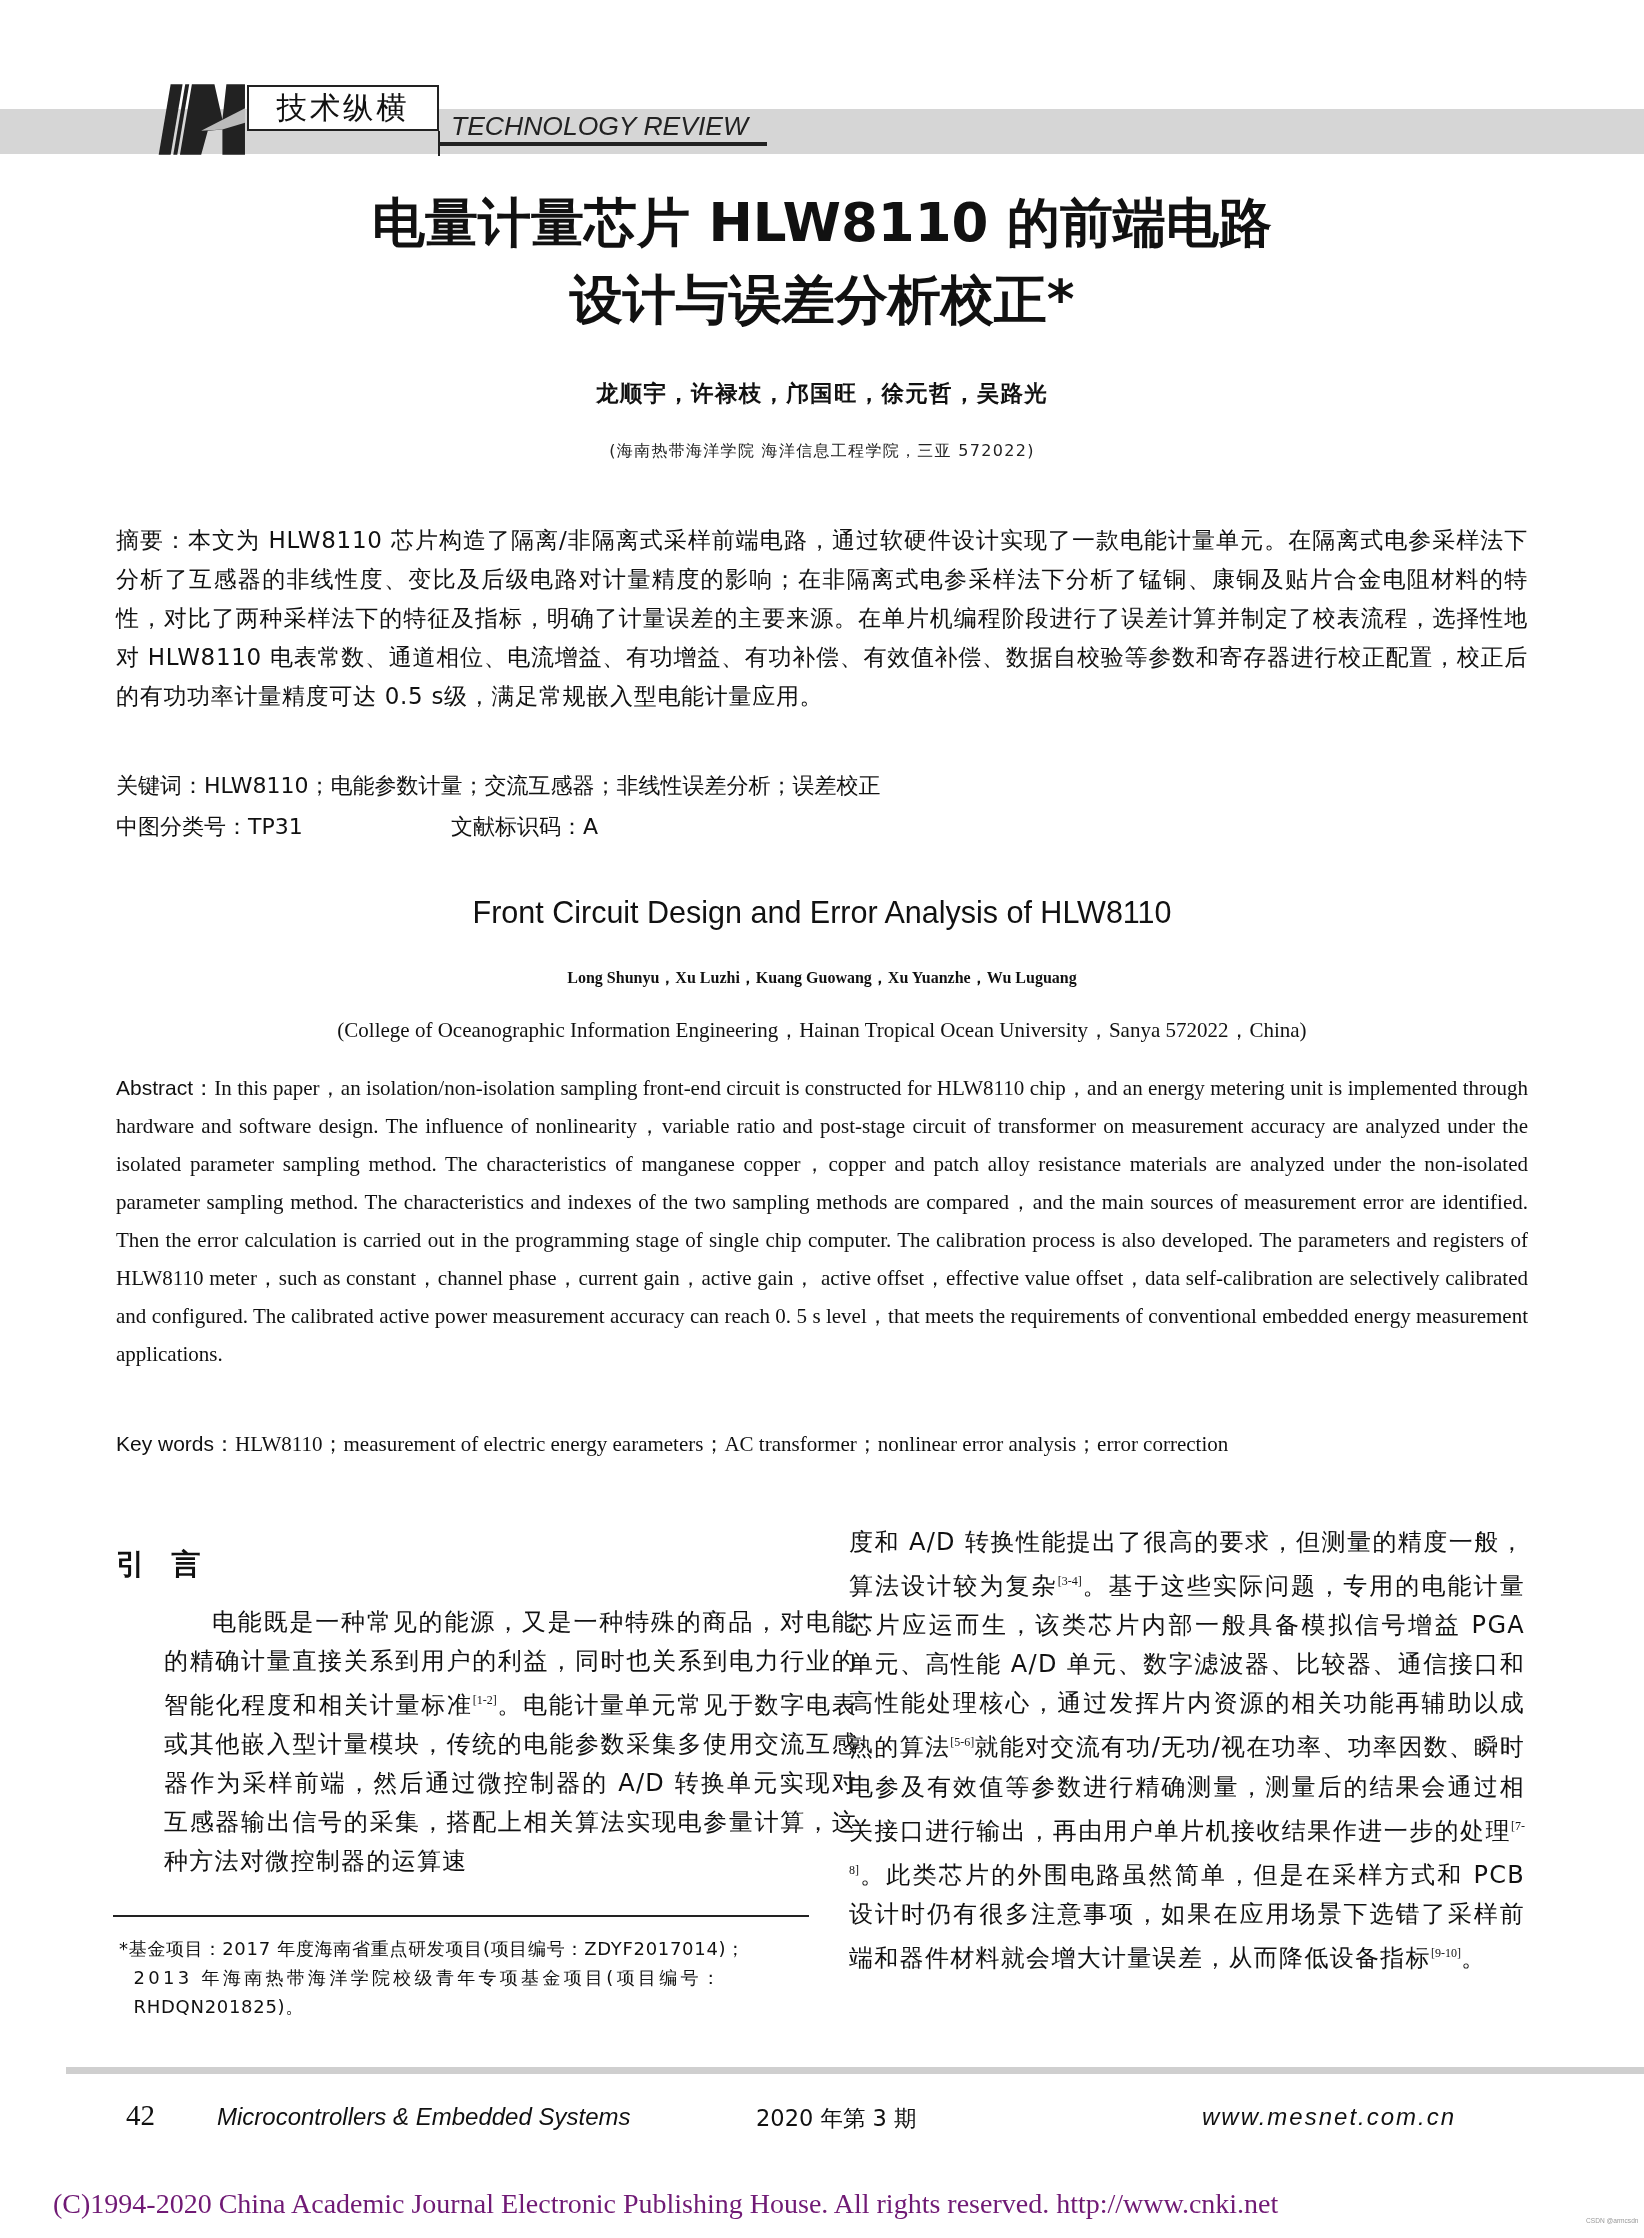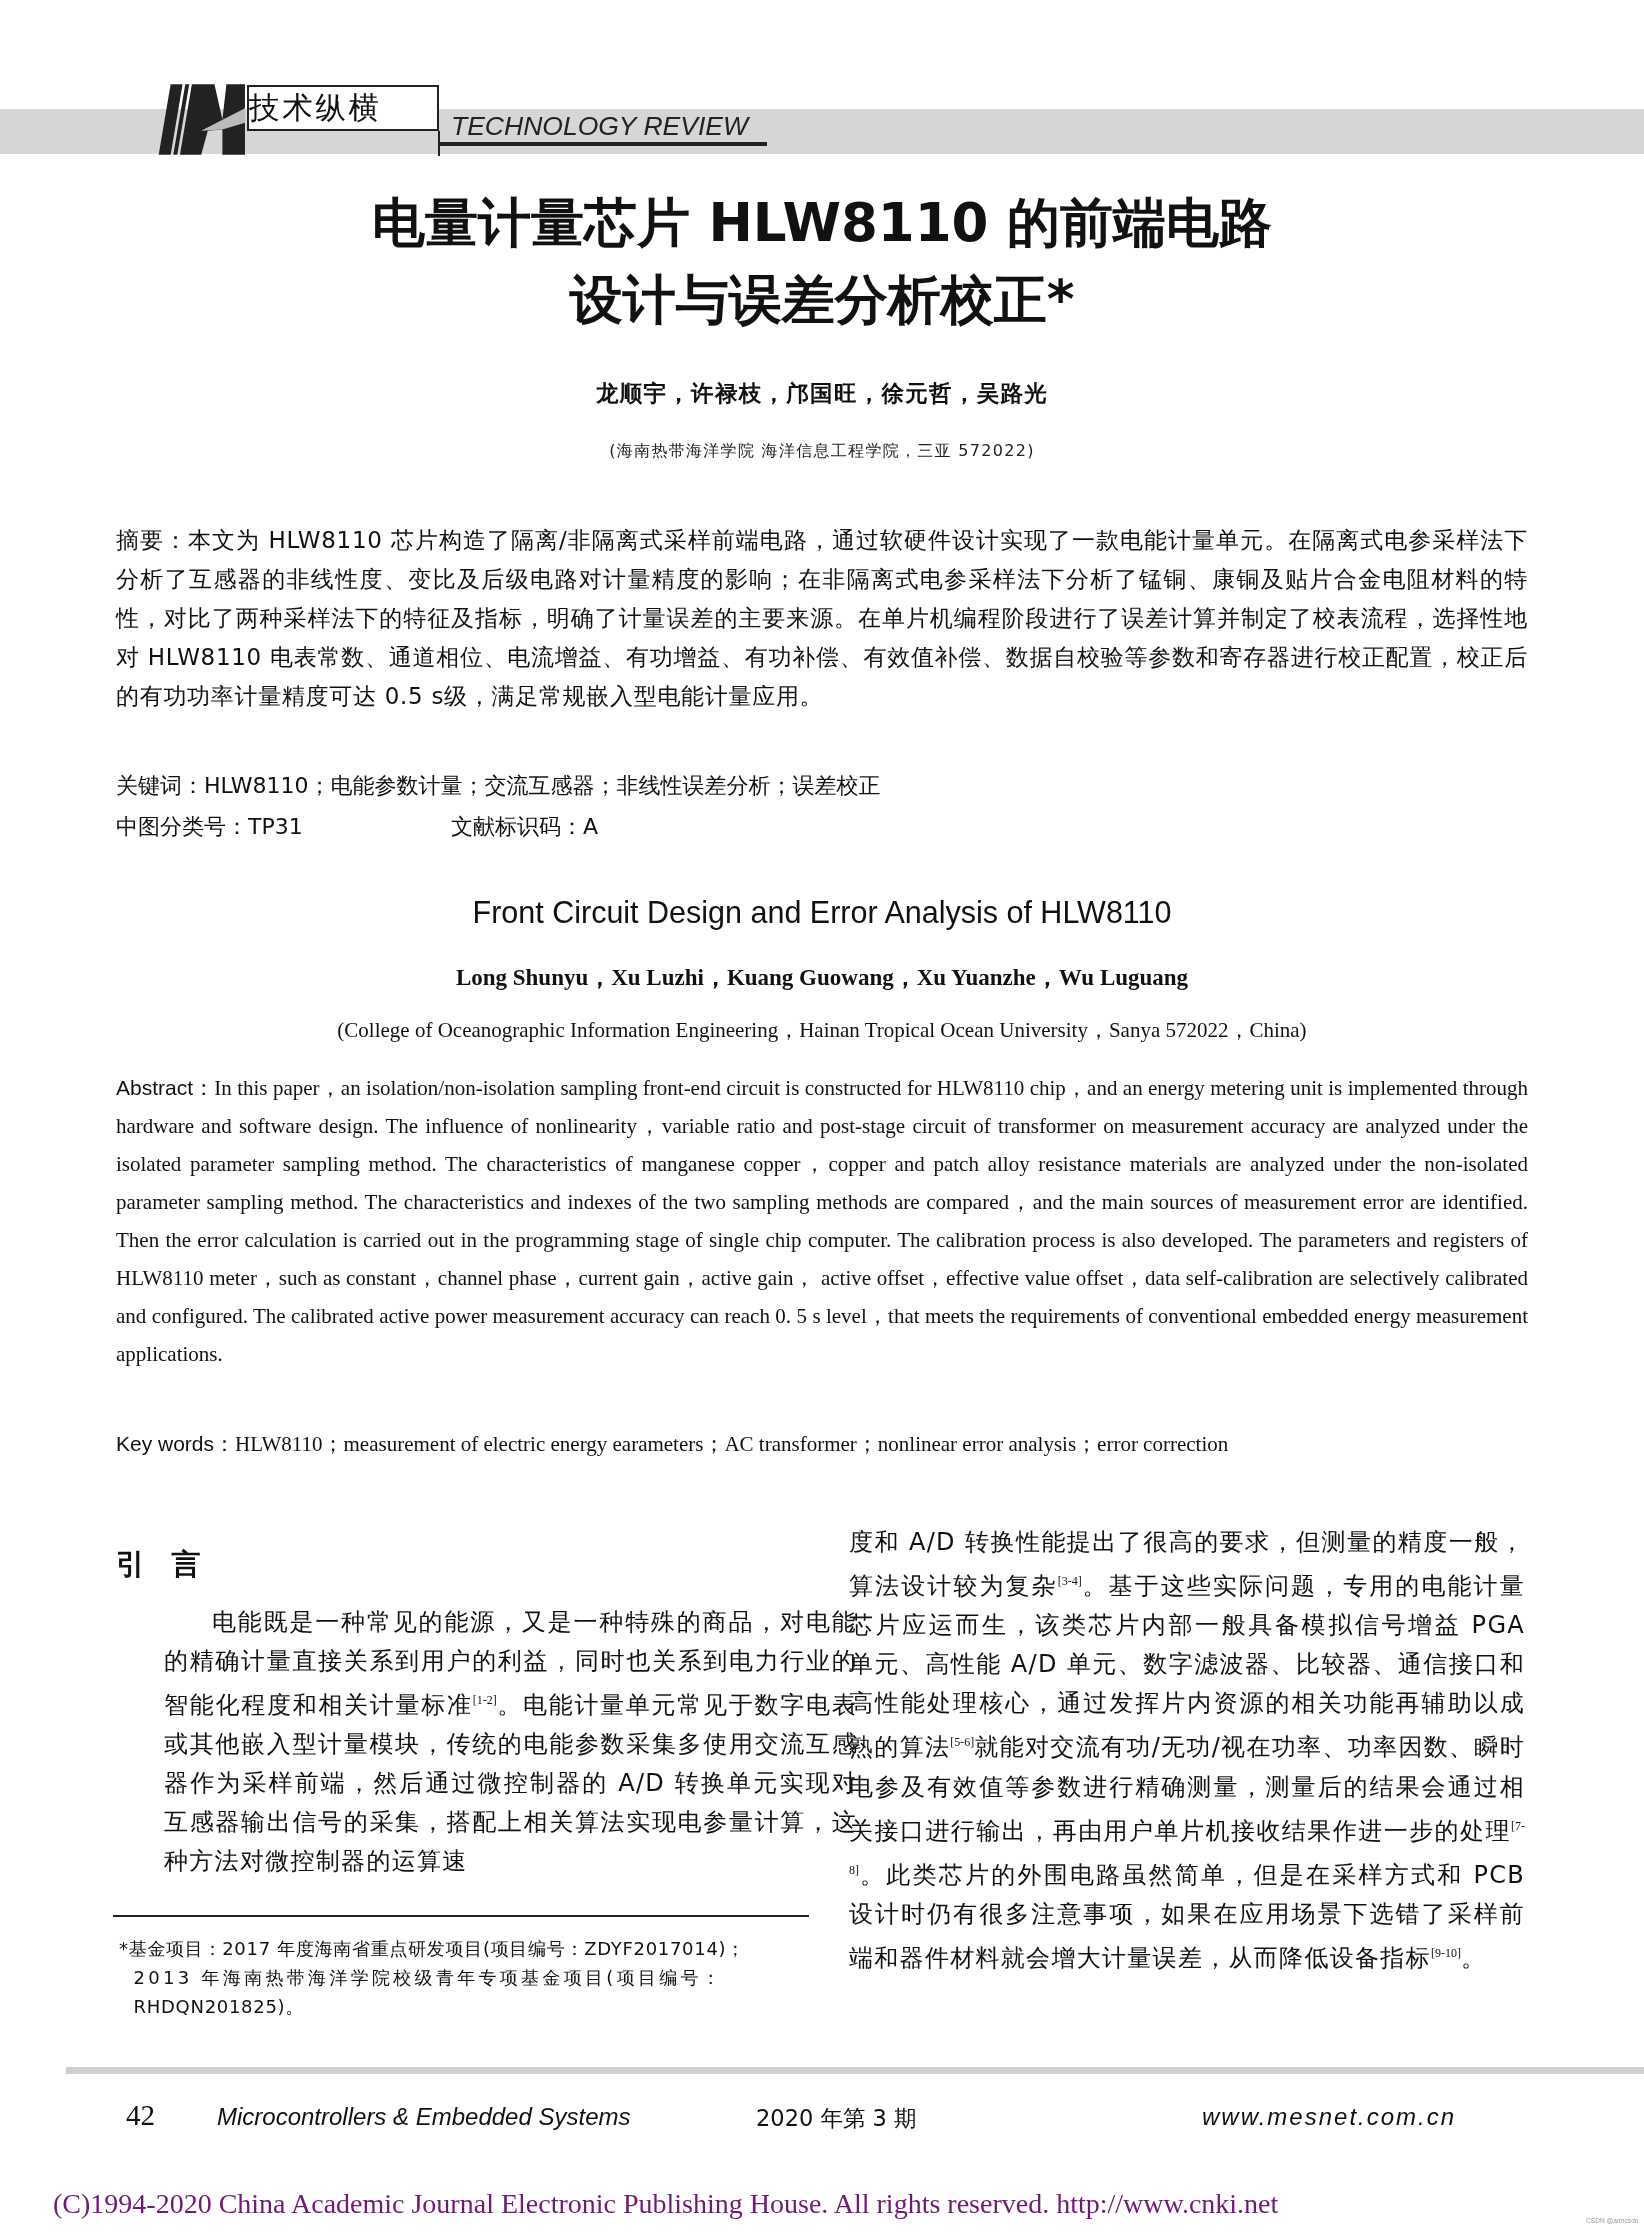--- a/index.html
+++ b/index.html
@@ -9,21 +9,21 @@
   }
   .abs { position: absolute; }
 
   
   .hdr-band { left: 0; top: 109px; width: 1644px; height: 45px; background: #d6d6d6; }
   .logo { left: 156px; top: 83px; width: 93px; height: 73px; }
   .hdr-box {
     left: 247px; top: 85px; width: 192px; height: 46px; background: #fff;
     border: 2px solid #222; border-right: 2px solid #222; box-sizing: border-box;
     font-family: "DejaVu Sans", sans-serif; font-size: 30.5px; line-height: 42px;
-    letter-spacing: 2.7px;
+    text-align: center; letter-spacing: 2.7px;
   }
   .hdr-vline { left: 438px; top: 131px; width: 2px; height: 25px; background: #222; }
   .hdr-en {
     left: 451px; top: 110px; font-family: "Liberation Sans", sans-serif; font-style: italic;
     font-size: 26.5px; letter-spacing: 0px; color: #222; line-height: 33px;
   }
   .hdr-underline { left: 439px; top: 142px; width: 328px; height: 4px; background: #222; }
 
   
   .title {
@@ -44,21 +44,21 @@
   .cn-cls { left: 116px; top: 810px; font-size: 22px; line-height: 33px; }
   .cn-doc { left: 451px; top: 810px; font-size: 22px; line-height: 33px; }
 
   
   .en-title {
     left: 0; top: 892px; width: 1644px; text-align: center;
     font-family: "Liberation Sans", sans-serif; font-size: 30.5px; line-height: 40px;
   }
   .en-authors {
     left: 0; top: 963px; width: 1644px; text-align: center;
-    font-family: "Liberation Serif", serif; font-weight: bold; font-size: 23px; line-height: 29px;
+    font-family: "Liberation Serif", serif; font-weight: bold; font-size: 16px; line-height: 29px;
   }
   .en-affil {
     left: 0; top: 1016px; width: 1644px; text-align: center;
     font-family: "Liberation Serif", serif; font-size: 21px; line-height: 29px;
   }
   .en-abs {
     left: 116px; top: 1069px; width: 1412px;
     font-family: "Liberation Serif", serif; font-size: 21px; line-height: 38px; text-align: justify;
   }
   .en-label { font-family: "Liberation Sans", sans-serif; }

